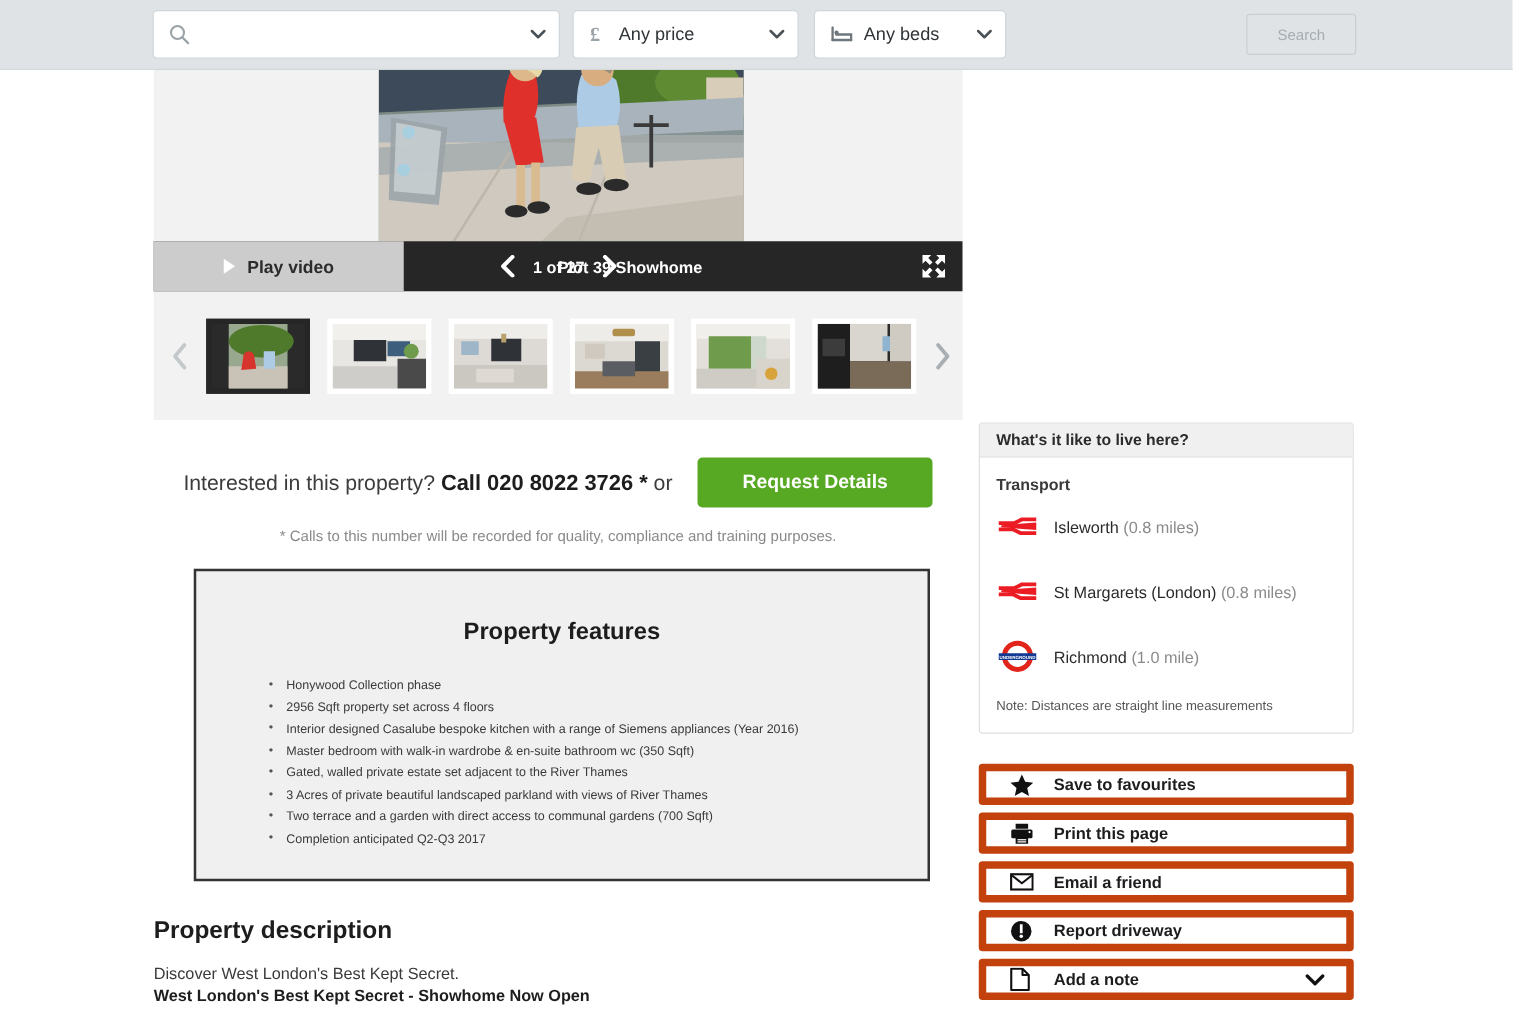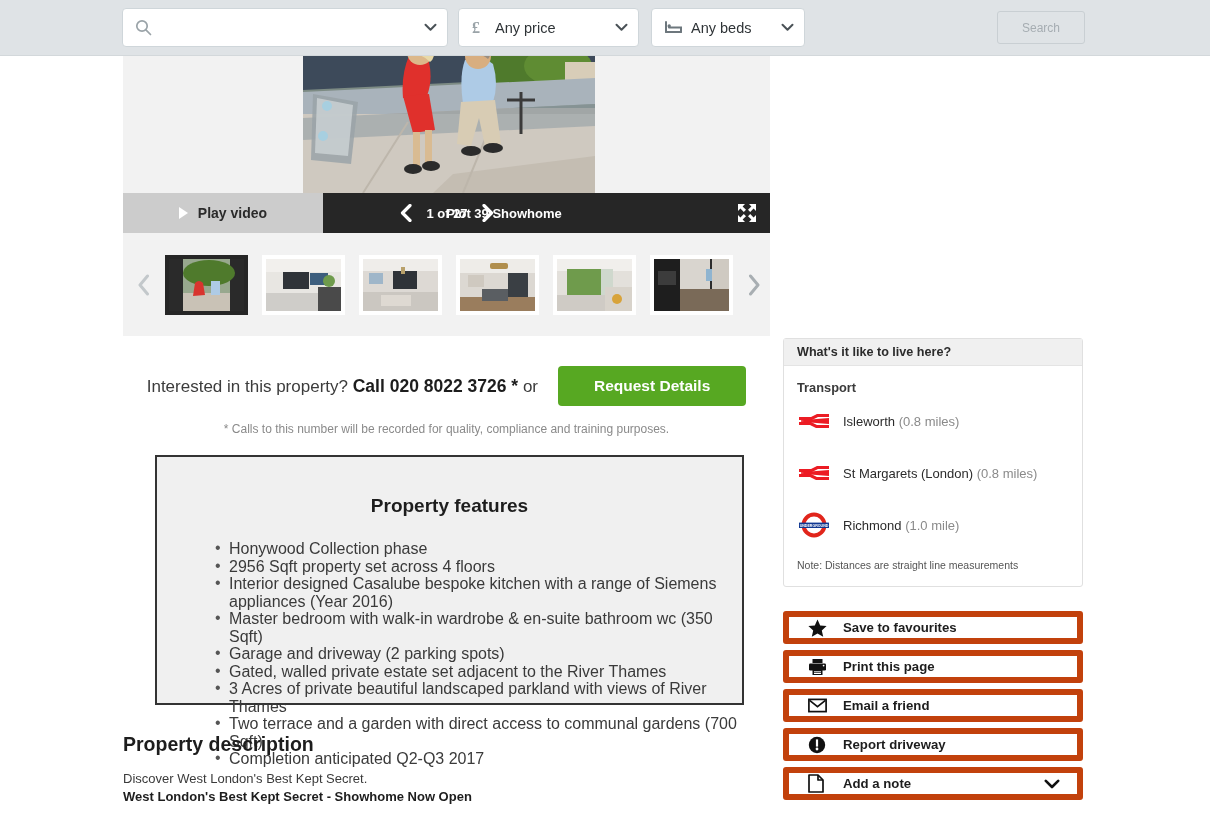--- a/index.html
+++ b/index.html
@@ -197,21 +197,21 @@
     text-align: center;
     font-size: 19px; font-weight: bold; color: #1d1d1d;
   }
   .features ul {
     margin: 23px 0 0 0;
     padding: 0 0 0 58px;
     list-style: none;
   }
   .features li {
     position: relative;
-    font-size: 16px; color: #3a3a3a;
+    font-size: 10px; color: #3a3a3a;
     line-height: 17.5px;
     padding-left: 14px;
   }
   .features li::before {
     content: "•";
     position: absolute; left: 0; top: -1px;
     color: #555;
   }
 
   
@@ -509,21 +509,20 @@
   <div class="cta-note">* Calls to this number will be recorded for quality, compliance and training purposes.</div>
 </div>
 
 <div class="features">
   <h2>Property features</h2>
   <ul>
     <li>Honywood Collection phase</li>
     <li>2956 Sqft property set across 4 floors</li>
     <li>Interior designed Casalube bespoke kitchen with a range of Siemens appliances (Year 2016)</li>
     <li>Master bedroom with walk-in wardrobe &amp; en-suite bathroom wc (350 Sqft)</li>
-    <li>Garage and driveway (2 parking spots)</li>
     <li>Gated, walled private estate set adjacent to the River Thames</li>
     <li>3 Acres of private beautiful landscaped parkland with views of River Thames</li>
     <li>Two terrace and a garden with direct access to communal gardens (700 Sqft)</li>
     <li>Completion anticipated Q2-Q3 2017</li>
   </ul>
 </div>
 
 <div class="description">
   <h2>Property description</h2>
   <div class="desc-line">Discover West London's Best Kept Secret.</div>

